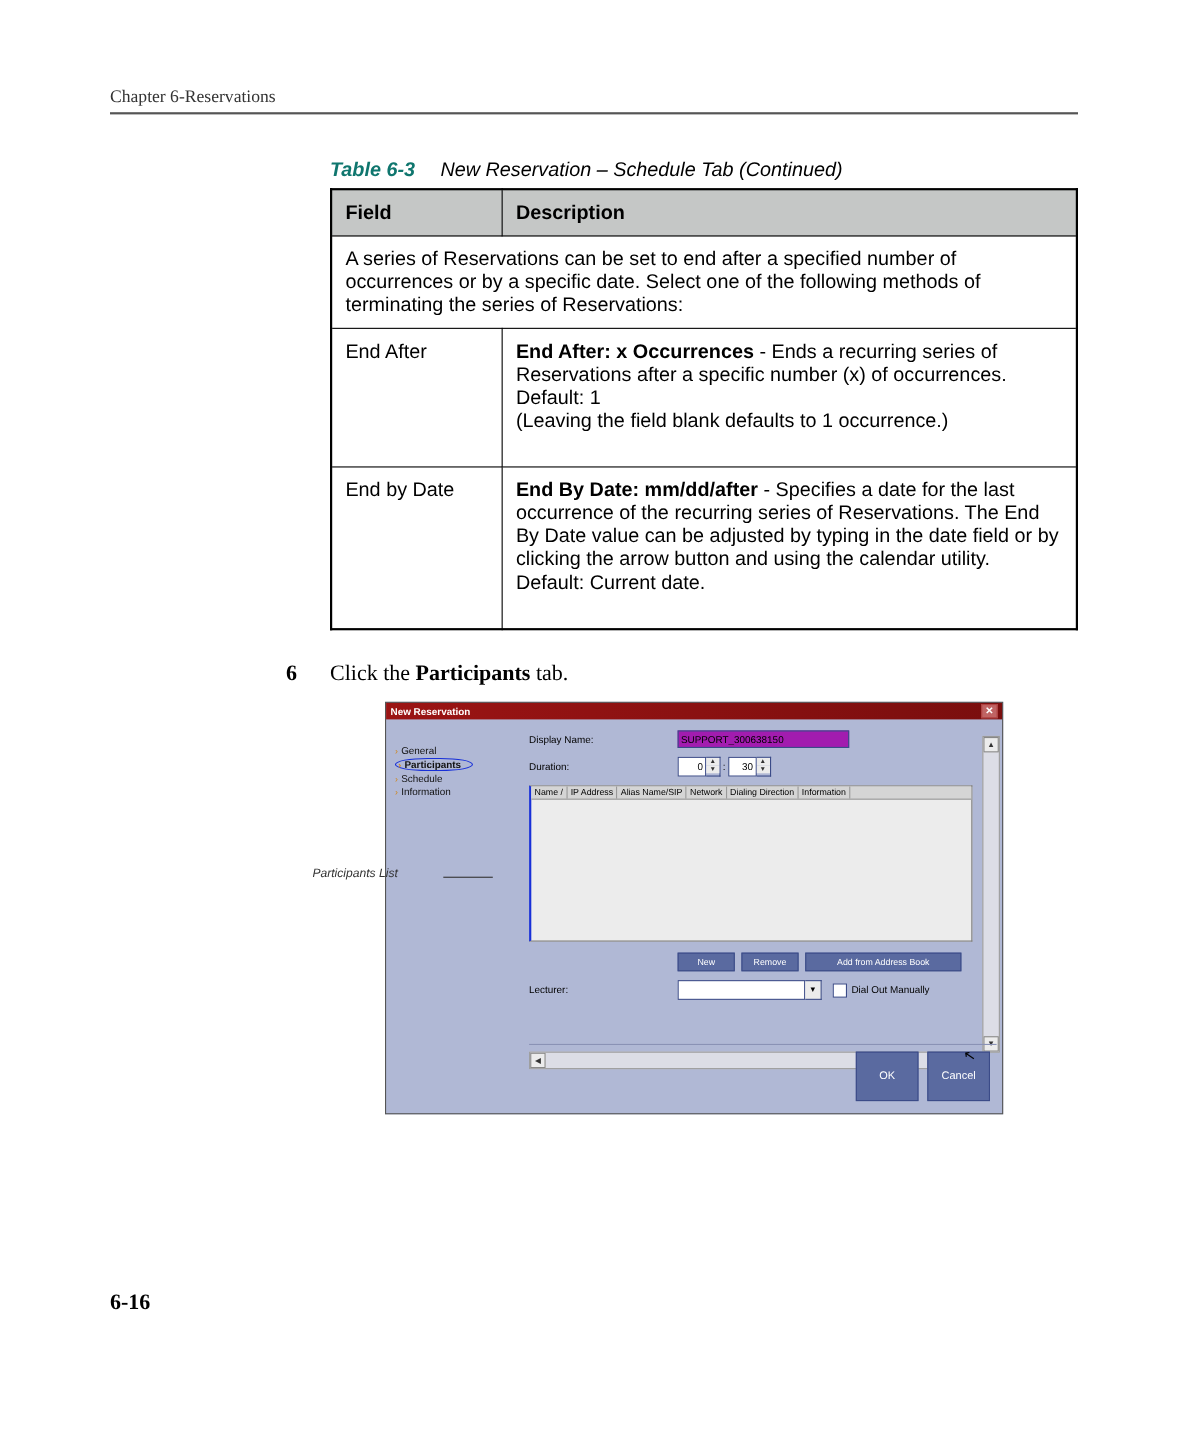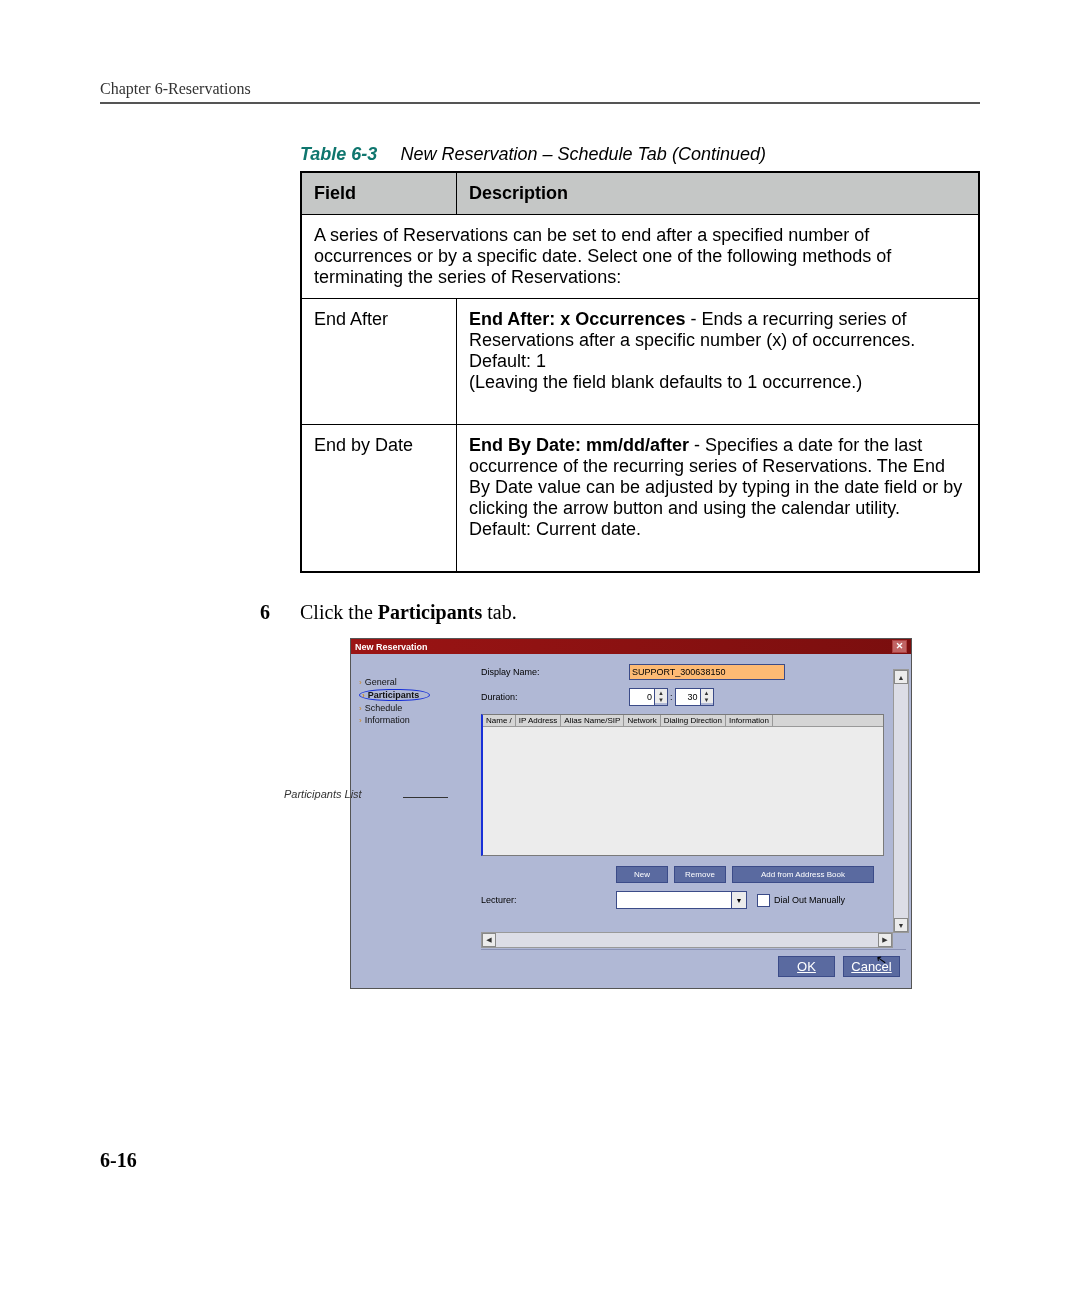--- a/index.html
+++ b/index.html
@@ -192,23 +192,23 @@
     display: flex;
     justify-content: space-between;
   }
   .scroll-h .arrow { width: 12px; height: auto; }
   .form-row {
     display: flex;
     align-items: center;
     font-size: 9px;
     margin-bottom: 8px;
   }
-  .form-row label { width: 148px; }
+  .form-row label { width: 135px; }
   .text-input {
-    background: #fdba74;
+    background: #a21caf;
     border: 1px solid #3b4b88;
     height: 14px;
     font-size: 9px;
     padding: 0 2px;
   }
   .spinner {
     display: inline-flex;
     align-items: stretch;
   }
   .spinner input {
@@ -308,25 +308,24 @@
     justify-content: flex-end;
     gap: 8px;
     padding: 6px;
     border-top: 1px solid #8a92b5;
     position: relative;
   }
   .fbtn {
     background: #5a6aa0;
     color: #fff;
     border: 1px solid #3b4b88;
-    font-size: 13px;
-    padding: 2px 0;
+    font-size: 10px;
+    padding: 16px 0;
     width: 55px;
     text-align: center;
-    text-decoration: underline;
   }
   .cursor {
     position: absolute;
     top: 2px;
     left: 395px;
     font-size: 13px;
     color: #000;
     transform: rotate(-10deg);
   }
   .page-num {

